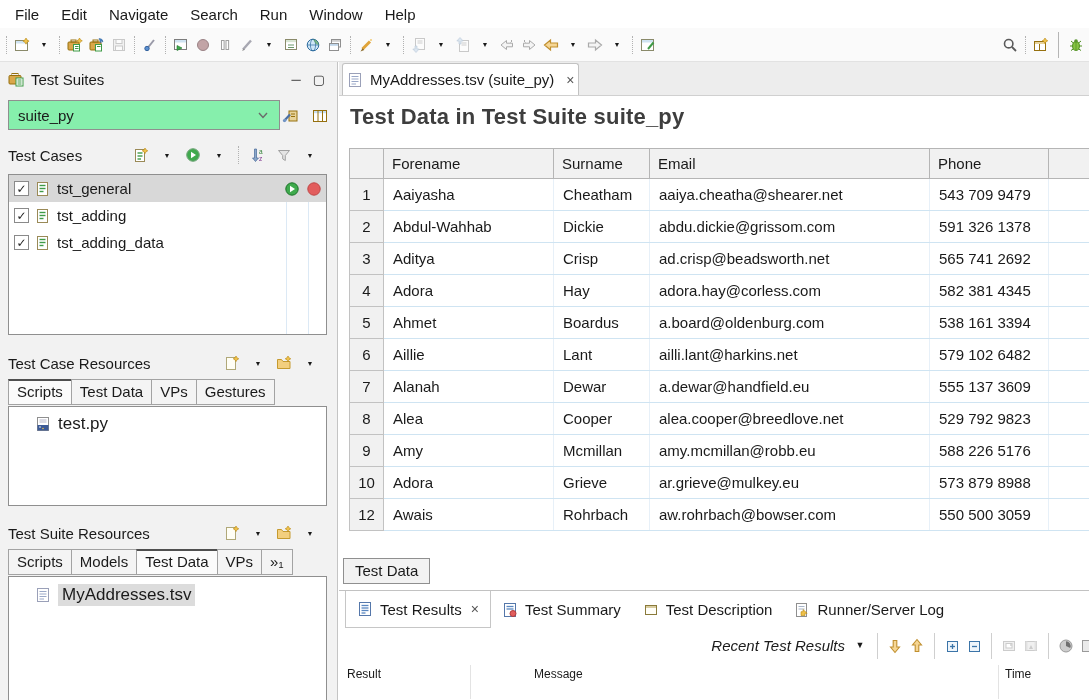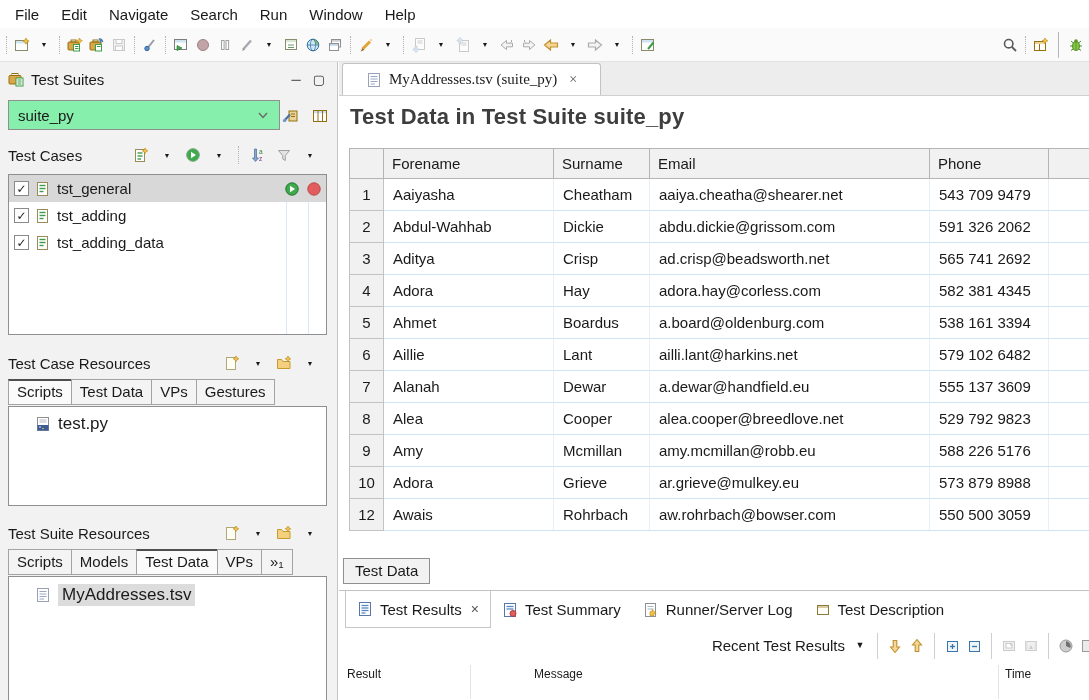--- a/index.html
+++ b/index.html
@@ -46,38 +46,38 @@
   .rtab { border:1px solid #a3a3a3; padding:3px 8px 4px; font-size:15px; background:#f4f4f4; margin-right:-1px; white-space:nowrap; }
   .rtab.active { background:#fbfbfb; border-top:2px solid #4f4f4f; padding-top:2px; }
 
   .filebox { position:absolute; left:8px; right:10px; background:#fff; border:1px solid #8f8f8f; }
   .file-item { display:flex; align-items:center; gap:7px; padding:7px 0 0 26px; font-size:17px; }
   .file-label.selected { background:#dcdcdc; padding:1px 4px; }
 
   
   .editor { position:absolute; left:339px; top:62px; right:0; bottom:0; background:#fff; }
   .etabbar { height:34px; background:#ededed; border-bottom:1px solid #d0d0d0; display:flex; align-items:flex-end; }
-  .etab { display:flex; align-items:center; gap:7px; background:#fff; border:1px solid #c2c2c2; border-bottom:none; border-radius:3px 3px 0 0; height:32px; padding:0 23px; font-size:15px; margin-left:3px;font-family:Liberation Serif, serif; }
+  .etab { display:flex; align-items:center; gap:7px; background:#fff; border:1px solid #c2c2c2; border-bottom:none; border-radius:3px 3px 0 0; height:32px; padding:0 4px; font-size:15px; margin-left:3px; }
   .etab .close { color:#555; font-size:14px; margin-left:5px; }
   .page-title { position:absolute; left:11px; top:42px; font-size:22px; font-weight:bold; color:#3e3e3e; letter-spacing:0.2px; }
   .tablewrap { position:absolute; left:10px; top:86px; right:0; height:410px; overflow:hidden; }
   table { border-collapse:collapse; width:741px; table-layout:fixed; font-size:15px; }
   th { background:#f1f1f1; border:1px solid #b5b5b5; font-weight:normal; text-align:left; padding:0 8px; height:30px; }
   td.num { background:#f1f1f1; border:1px solid #c2c2c2; text-align:center; height:32px; }
   td.data { border-bottom:1px solid #cfe4f2; border-right:1px solid #e7f0f8; padding:0 9px; height:32px; white-space:nowrap; overflow:hidden; }
   td.fill { border-bottom:1px solid #cfe4f2; }
   .sheet-tab { position:absolute; left:4px; top:496px; border:1px solid #8f8f8f; background:#f2f2f2; padding:3px 11px 4px; font-size:15px; }
 
   
   .results { position:absolute; left:0; right:0; top:528px; bottom:0; border-top:1px solid #c2c2c2; background:#fff; }
   .res-tabs { display:flex; align-items:stretch; height:37px; padding-left:6px; }
   .vtab { display:flex; align-items:center; gap:7px; padding:0 11px; font-size:15px; white-space:nowrap; }
   .vtab.active { border:1px solid #c6c6c6; border-top:none; background:#fff; }
   .vtab .close { color:#555; font-size:14px; margin-left:2px; }
-  .res-toolbar { display:flex; align-items:center; justify-content:flex-end; height:35px; font-size:15px; overflow:hidden; }
+  .res-toolbar { display:flex; align-items:center; justify-content:flex-end; height:35px; font-size:15px; overflow:hidden;font-style:italic; }
   .rsep { border-left:1px solid #cfcfcf; height:26px; margin:0 6px; }
   .res-cols { position:relative; height:38px; }
   .col-label { position:absolute; top:4px; font-size:12px; }
   .col-div { position:absolute; top:2px; bottom:2px; width:1px; background:#e3e3e3; }
   .recent-label { padding:0 4px; }
   .clip-icon { width:8px; overflow:hidden; margin-left:4px; flex:none; }
 </style>
 </head>
 <body>
 
@@ -532,21 +532,21 @@
               <td class="data">Cheatham</td>
               <td class="data">aaiya.cheatha@shearer.net</td>
               <td class="data">543 709 9479</td>
               <td class="fill"></td>
             </tr>
           <tr>
               <td class="num">2</td>
               <td class="data">Abdul-Wahhab</td>
               <td class="data">Dickie</td>
               <td class="data">abdu.dickie@grissom.com</td>
-              <td class="data">591 326 2062</td>
+              <td class="data">591 326 1378</td>
               <td class="fill"></td>
             </tr>
           <tr>
               <td class="num">3</td>
               <td class="data">Aditya</td>
               <td class="data">Crisp</td>
               <td class="data">ad.crisp@beadsworth.net</td>
               <td class="data">565 741 2692</td>
               <td class="fill"></td>
             </tr>
@@ -637,33 +637,33 @@
           <svg class="i16" viewBox="0 0 16 16">
               <rect x="2.5" y="1.5" width="11" height="13" fill="#fff" stroke="#5577aa"></rect>
               <line x1="4.5" y1="4.5" x2="11.5" y2="4.5" stroke="#5a87c0" stroke-width="1.3"></line>
               <line x1="4.5" y1="7" x2="11.5" y2="7" stroke="#5a87c0" stroke-width="1.3"></line>
               <circle cx="11" cy="11.5" r="3" fill="#e25d5d" stroke="#b03c3c"></circle>
             </svg>
           <span>Test Summary</span>
         </span>
         <span class="vtab">
           <svg class="i16" viewBox="0 0 16 16">
+              <rect x="2.5" y="3.5" width="11" height="9" fill="#fffef8" stroke="#8a7a3a"></rect>
+              <rect x="3" y="4" width="10" height="2" fill="#d9cda0"></rect>
+            </svg>
+          <span>Test Description</span>
+        </span>
+        <span class="vtab">
+          <svg class="i16" viewBox="0 0 16 16">
               <rect x="2.5" y="1.5" width="10" height="13" fill="#fff" stroke="#8f8f8f"></rect>
               <line x1="4.5" y1="4.5" x2="10.5" y2="4.5" stroke="#a8b5c8"></line>
               <line x1="4.5" y1="7" x2="10.5" y2="7" stroke="#a8b5c8"></line>
               <path d="M7 13.5 h4 v-2.2 h2.2 l-4.2-3.8 0 2.2 h-2z" fill="#f0c24b" stroke="#b8860b" stroke-width="0.6"></path>
             </svg>
           <span>Runner/Server Log</span>
-        </span>
-        <span class="vtab">
-          <svg class="i16" viewBox="0 0 16 16">
-              <rect x="2.5" y="3.5" width="11" height="9" fill="#fffef8" stroke="#8a7a3a"></rect>
-              <rect x="3" y="4" width="10" height="2" fill="#d9cda0"></rect>
-            </svg>
-          <span>Test Description</span>
         </span>
       </div>
 
       <div class="res-toolbar">
         <span class="recent-label">Recent Test Results</span>
         <span class="tbtn dd" style="font-size:9px">▼</span>
         <span class="rsep"></span>
         <span class="tbtn">
             <svg class="i16" viewBox="0 0 16 16">
               <path d="M8 14.5 l-4.5-5.5 h2.7 v-6.5 h3.6 v6.5 h2.7z" fill="#f6d694" stroke="#c08f2f" stroke-width="1.1"></path>

